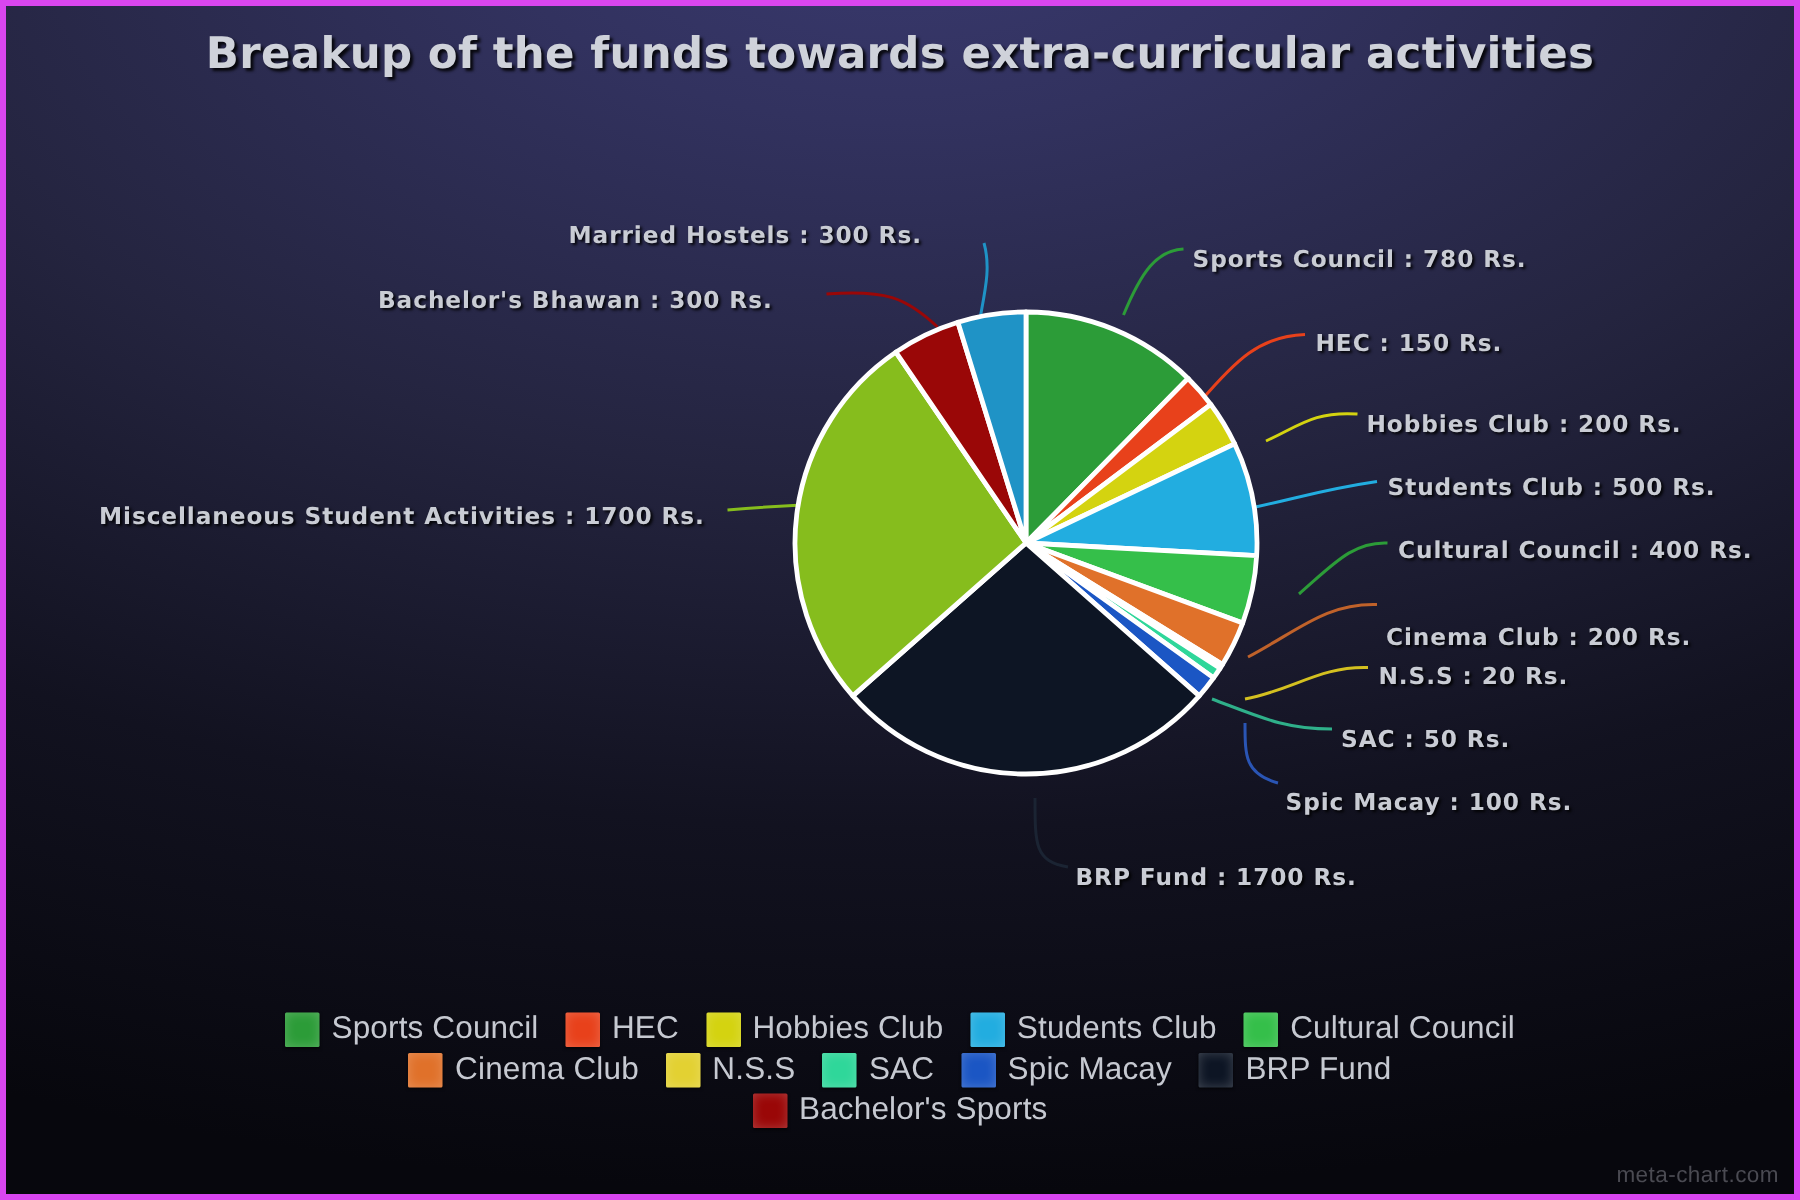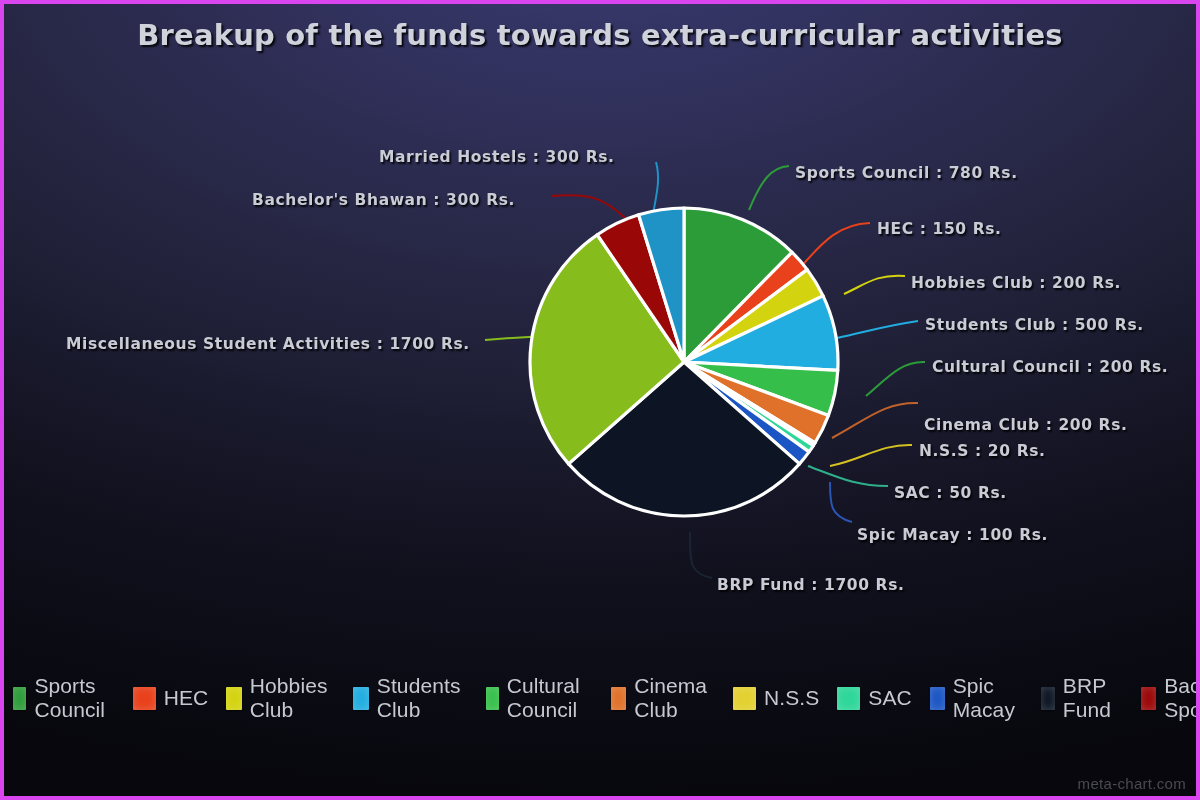--- a/index.html
+++ b/index.html
@@ -20,21 +20,21 @@
   svg.layer{position:absolute;left:0;top:0;width:1192px;height:792px;overflow:visible;}
   .calloutText{
     position:absolute;white-space:nowrap;
     font-family:"DejaVu Sans",sans-serif;
     font-size:15.5px;font-weight:bold;color:#c9ccd4;
     letter-spacing:.6px;
     text-shadow:1.5px 1.5px 2px rgba(0,0,0,.9);
   }
   #legend{
     position:absolute;left:0;top:670px;width:1192px;
-    display:flex;flex-direction:row;align-items:center;gap:3px;
+    display:flex;flex-direction:column;align-items:center;gap:3px;
   }
   .legendRow{display:flex;flex-direction:row;align-items:center;justify-content:center;}
   .legendItem{display:flex;flex-direction:row;align-items:center;margin:0 9px;}
   .sw{width:23px;height:23px;display:inline-block;margin-right:8px;border-radius:1px;
       box-shadow:inset 0 0 8px rgba(255,255,255,.22), 0 1px 2px rgba(0,0,0,.6);}
   .lbl{font-family:"Liberation Sans",sans-serif;font-size:21px;color:#c6c9d1;letter-spacing:.1px;}
   #watermark{
     position:absolute;right:10px;bottom:4px;
     font-family:"Liberation Sans",sans-serif;font-size:15px;color:#4a4a52;letter-spacing:.3px;
   }
@@ -134,21 +134,21 @@
       </svg>
 
     <div id="calloutLayer">
         <div class="calloutText" style="left: 375px; top: 144px;">Married Hostels : 300 Rs.</div>
         <div class="calloutText" style="left: 248px; top: 187px;">Bachelor's Bhawan : 300 Rs.</div>
         <div class="calloutText" style="left: 30px; top: 331px; margin-left: 32px;">Miscellaneous Student Activities : 1700 Rs.</div>
         <div class="calloutText" style="left: 791px; top: 160px;">Sports Council : 780 Rs.</div>
         <div class="calloutText" style="left: 873px; top: 216px;">HEC : 150 Rs.</div>
         <div class="calloutText" style="left: 907px; top: 270px;">Hobbies Club : 200 Rs.</div>
         <div class="calloutText" style="left: 921px; top: 312px;">Students Club : 500 Rs.</div>
-        <div class="calloutText" style="left: 928px; top: 354px;">Cultural Council : 200 Rs.</div>
+        <div class="calloutText" style="left: 928px; top: 354px;">Cultural Council : 400 Rs.</div>
         <div class="calloutText" style="left: 920px; top: 412px;">Cinema Club : 200 Rs.</div>
         <div class="calloutText" style="left: 915px; top: 438px;">N.S.S : 20 Rs.</div>
         <div class="calloutText" style="left: 890px; top: 480px;">SAC : 50 Rs.</div>
         <div class="calloutText" style="left: 853px; top: 522px;">Spic Macay : 100 Rs.</div>
         <div class="calloutText" style="left: 713px; top: 572px;">BRP Fund : 1700 Rs.</div>
       </div>
 
     <div id="legend">
         <div class="legendRow">
           <div class="legendItem">

